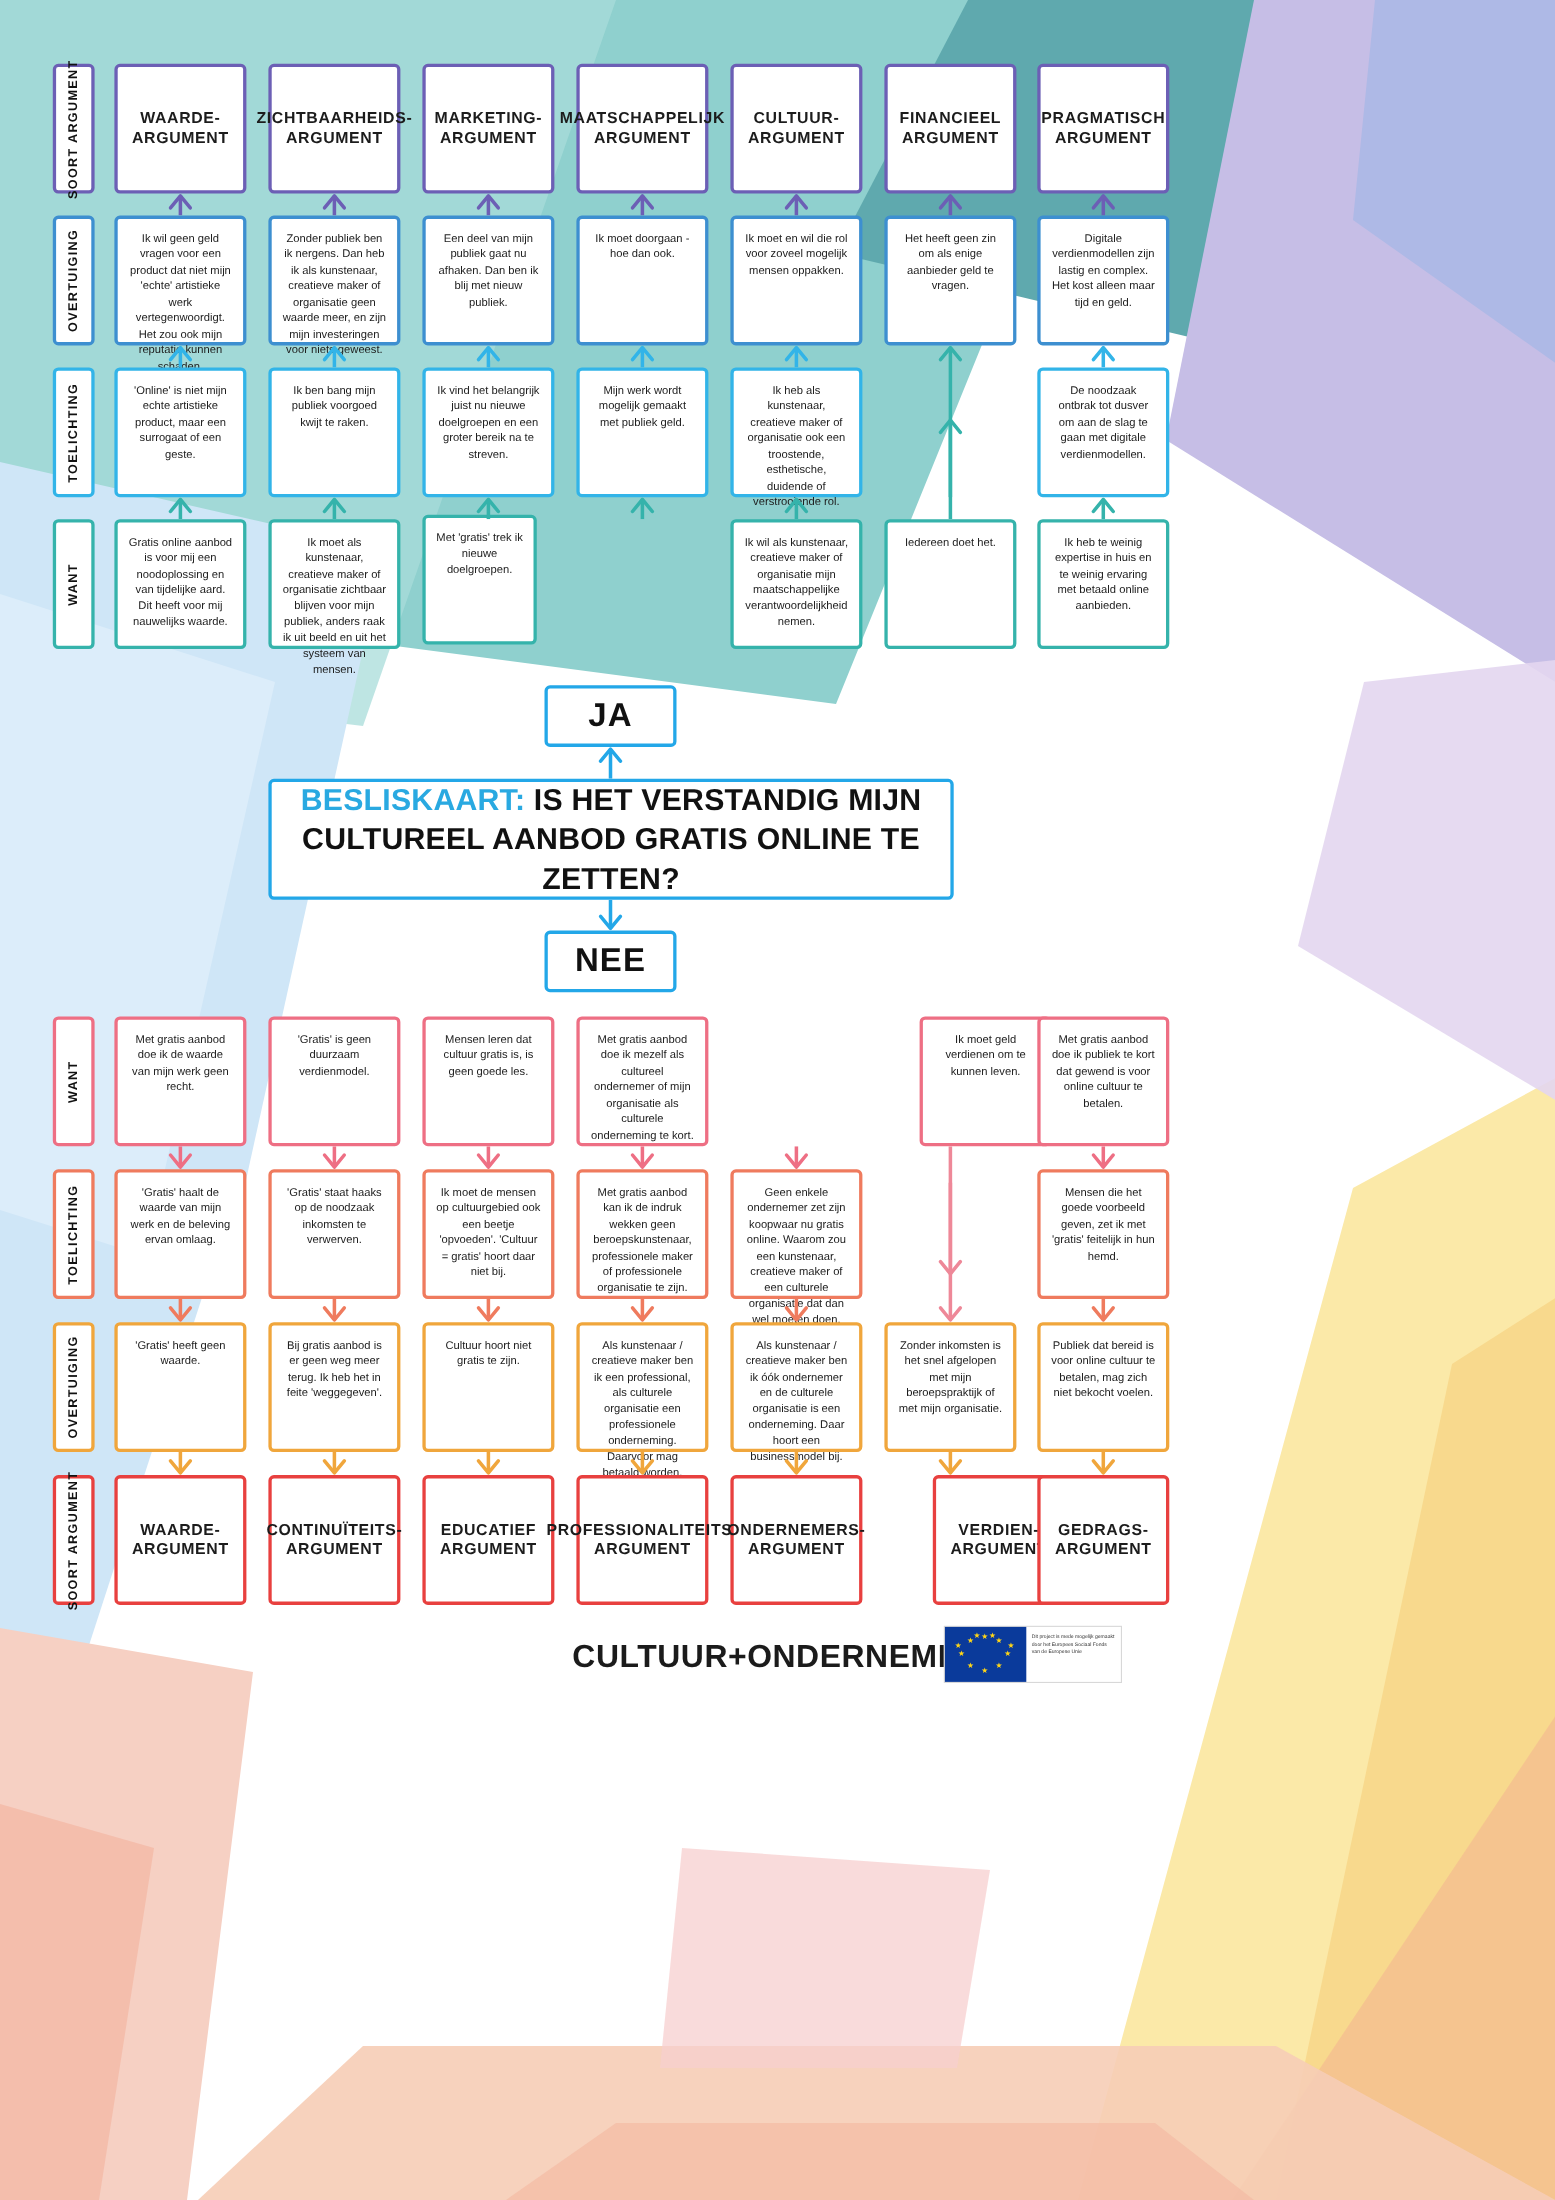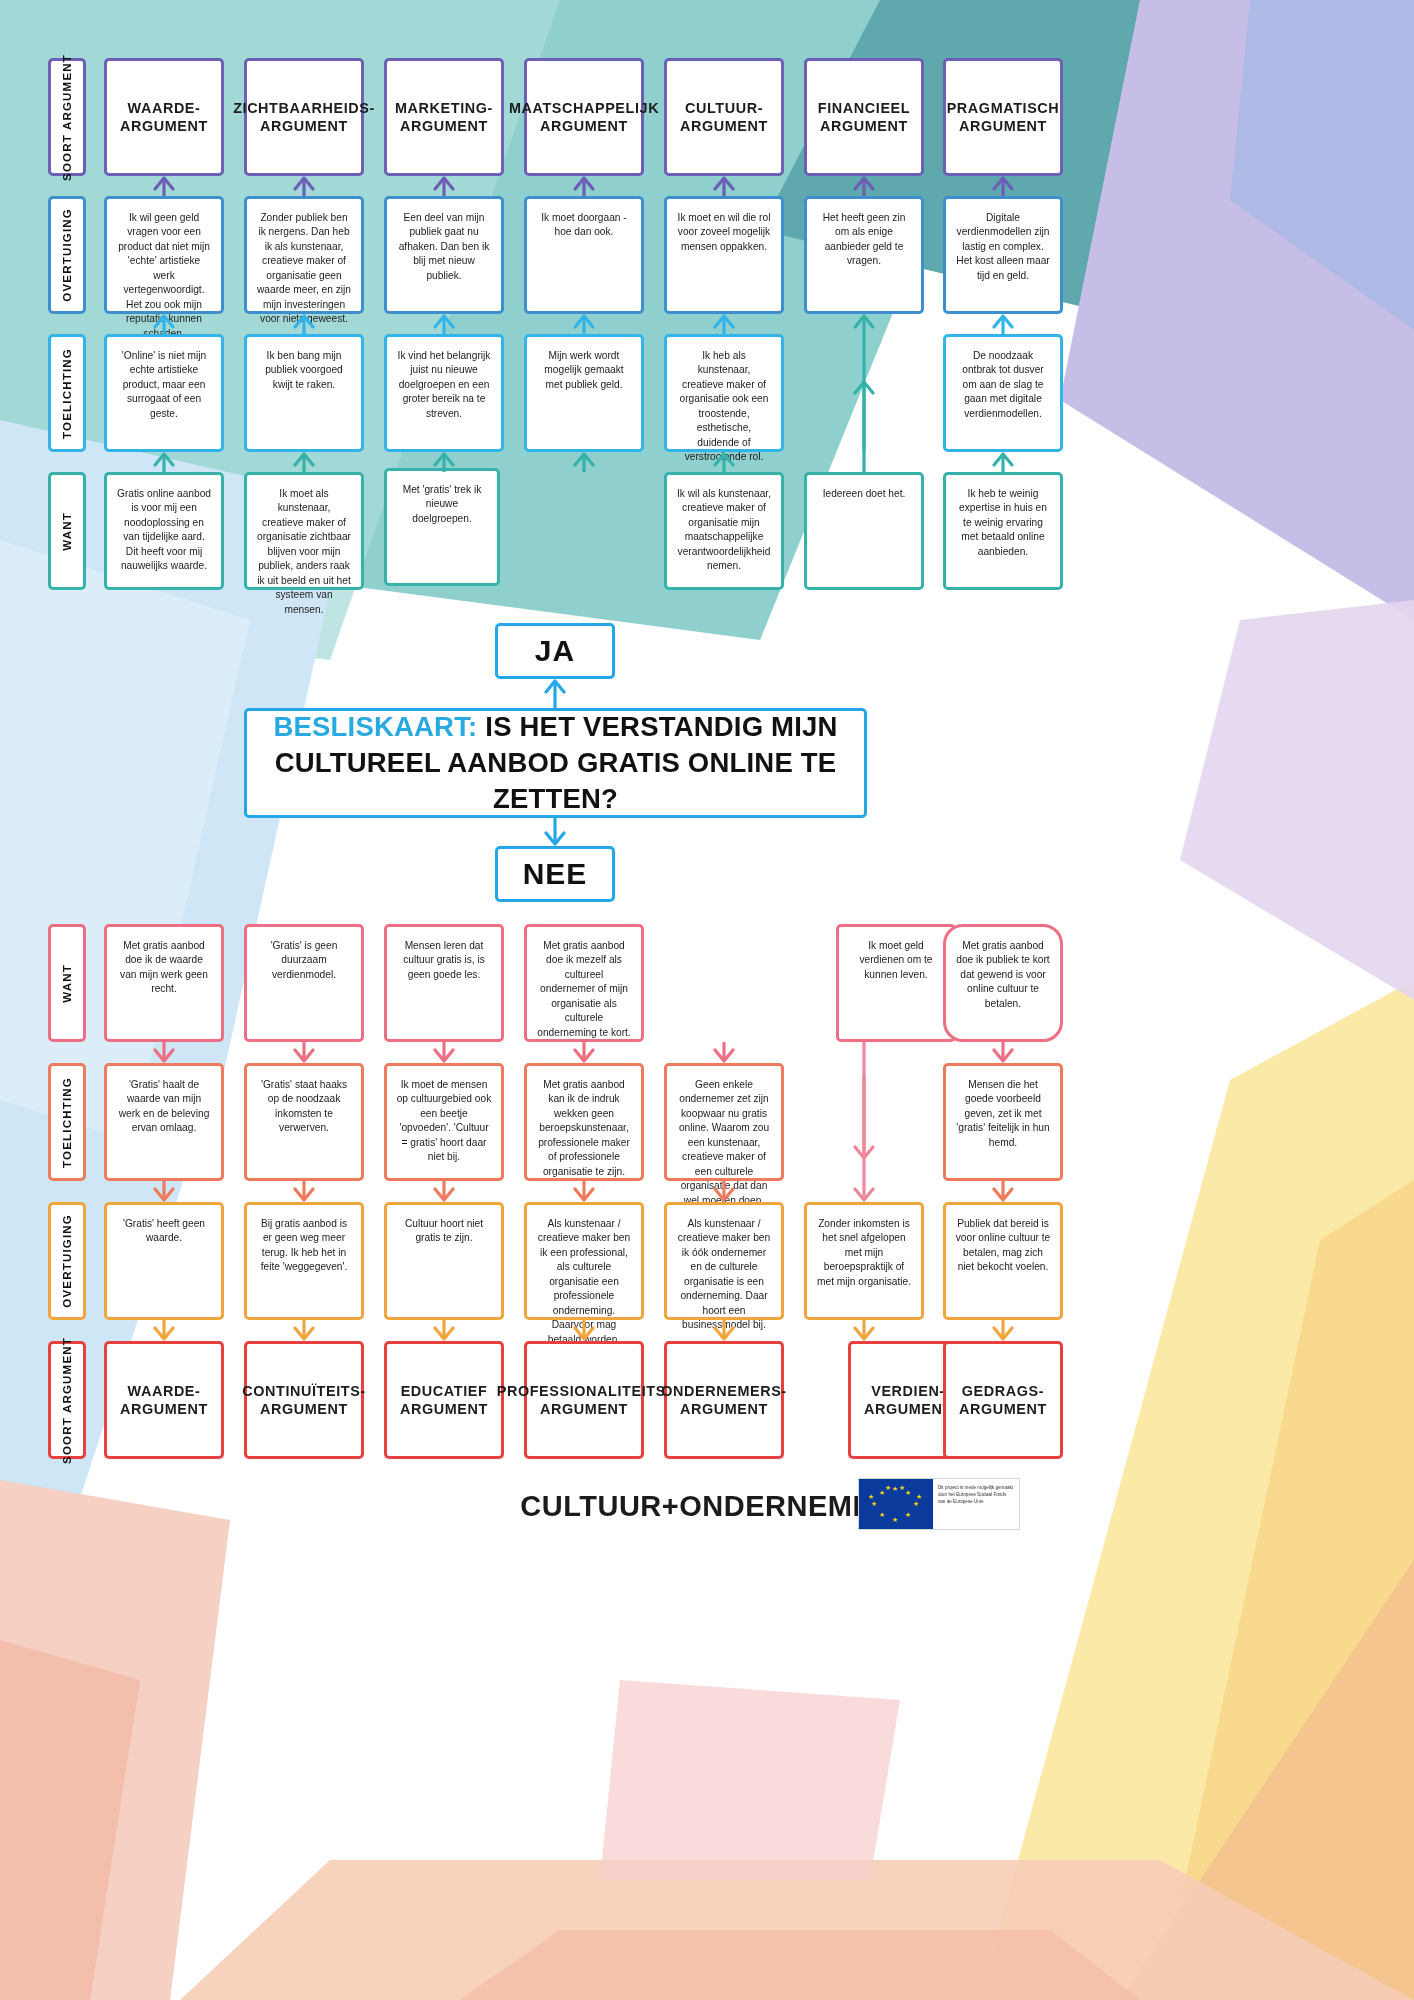--- a/index.html
+++ b/index.html
@@ -275,21 +275,21 @@
       </div>
       <div class="card b-teal" style="left: 104px; top: 472px; width: 120px; height: 118px;">
         <div>Gratis online aanbod is voor mij een noodoplossing en van tijdelijke aard. Dit heeft voor mij nauwelijks waarde.</div>
       </div>
       <div class="card b-cyan" style="left: 943px; top: 334px; width: 120px; height: 118px;">
         <div>De noodzaak ontbrak tot dusver om aan de slag te gaan met digitale verdienmodellen.</div>
       </div>
       <div class="card b-teal" style="left: 244px; top: 472px; width: 120px; height: 118px;">
         <div>Ik moet als kunstenaar, creatieve maker of organisatie zichtbaar blijven voor mijn publiek, anders raak ik uit beeld en uit het systeem van mensen.</div>
       </div>
-      <div class="card b-teal" style="left: 384px; top: 468px; width: 116px; height: 118px;">
+      <div class="card b-teal" style="left: 384px; top: 468px; width: 104px; height: 118px;">
         <div>Met 'gratis' trek ik nieuwe doelgroepen.</div>
       </div>
       <div class="card b-teal" style="left: 664px; top: 472px; width: 120px; height: 118px;">
         <div>Ik wil als kunstenaar, creatieve maker of organisatie mijn maatschappelijke verantwoordelijkheid nemen.</div>
       </div>
       <div class="card b-teal" style="left: 804px; top: 472px; width: 120px; height: 118px;">
         <div>Iedereen doet het.</div>
       </div>
       <div class="card b-teal" style="left: 943px; top: 472px; width: 120px; height: 118px;">
         <div>Ik heb te weinig expertise in huis en te weinig ervaring met betaald online aanbieden.</div>
@@ -394,21 +394,21 @@
       </div>
       <div class="card b-pink" style="left: 384px; top: 924px; width: 120px; height: 118px;">
         <div>Mensen leren dat cultuur gratis is, is geen goede les.</div>
       </div>
       <div class="card b-pink" style="left: 524px; top: 924px; width: 120px; height: 118px;">
         <div>Met gratis aanbod doe ik mezelf als cultureel ondernemer of mijn organisatie als culturele onderneming te kort.</div>
       </div>
       <div class="card b-pink" style="left: 804px; top: 924px; width: 120px; height: 118px; margin-left: 32px;">
         <div>Ik moet geld verdienen om te kunnen leven.</div>
       </div>
-      <div class="card b-pink" style="left: 943px; top: 924px; width: 120px; height: 118px; border-radius: 20px;">
+      <div class="card b-pink" style="left: 943px; top: 924px; width: 120px; height: 118px;">
         <div>Met gratis aanbod doe ik publiek te kort dat gewend is voor online cultuur te betalen.</div>
       </div>
       <div class="card b-salmon" style="left: 104px; top: 1063px; width: 120px; height: 118px;">
         <div>'Gratis' haalt de waarde van mijn werk en de beleving ervan omlaag.</div>
       </div>
       <div class="card b-salmon" style="left: 244px; top: 1063px; width: 120px; height: 118px;">
         <div>'Gratis' staat haaks op de noodzaak inkomsten te verwerven.</div>
       </div>
       <div class="card b-salmon" style="left: 384px; top: 1063px; width: 120px; height: 118px;">
         <div>Ik moet de mensen op cultuurgebied ook een beetje 'opvoeden'. 'Cultuur = gratis' hoort daar niet bij.</div>

